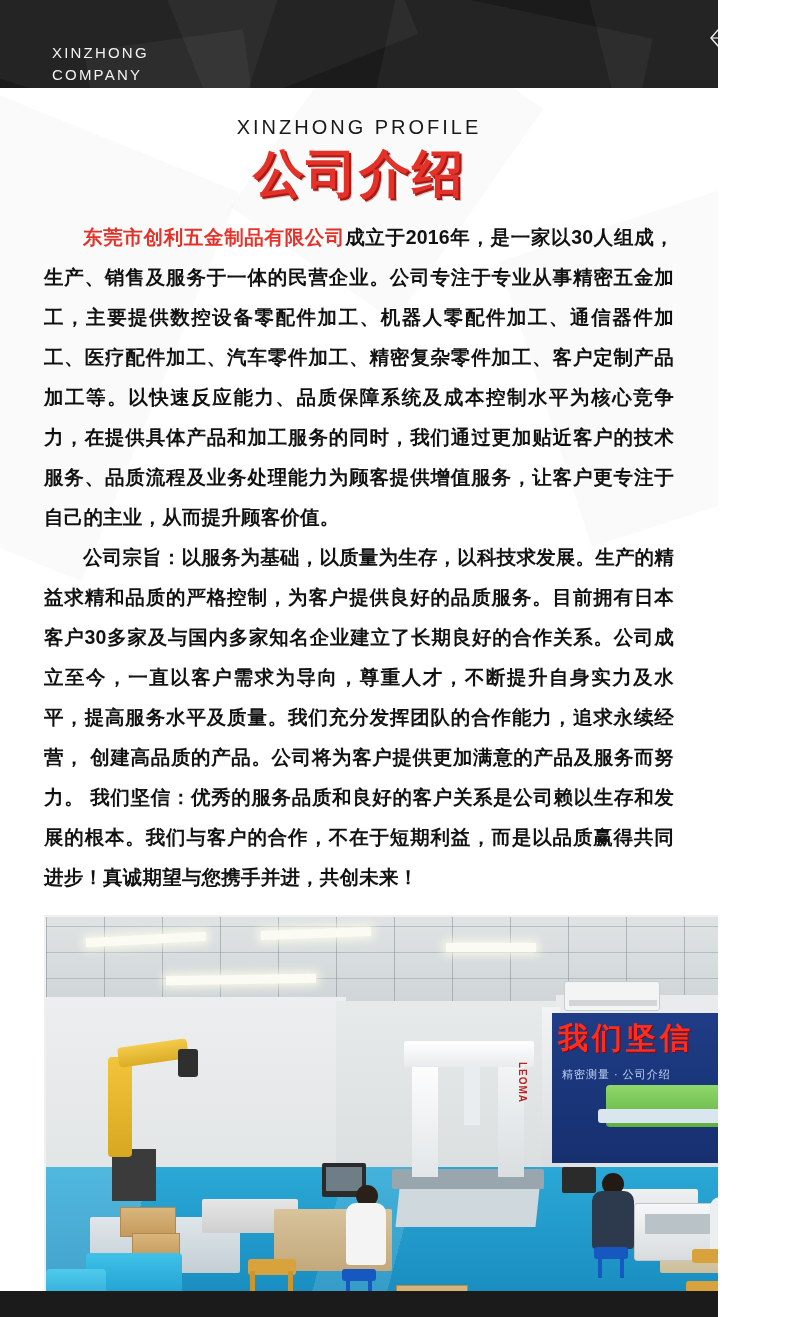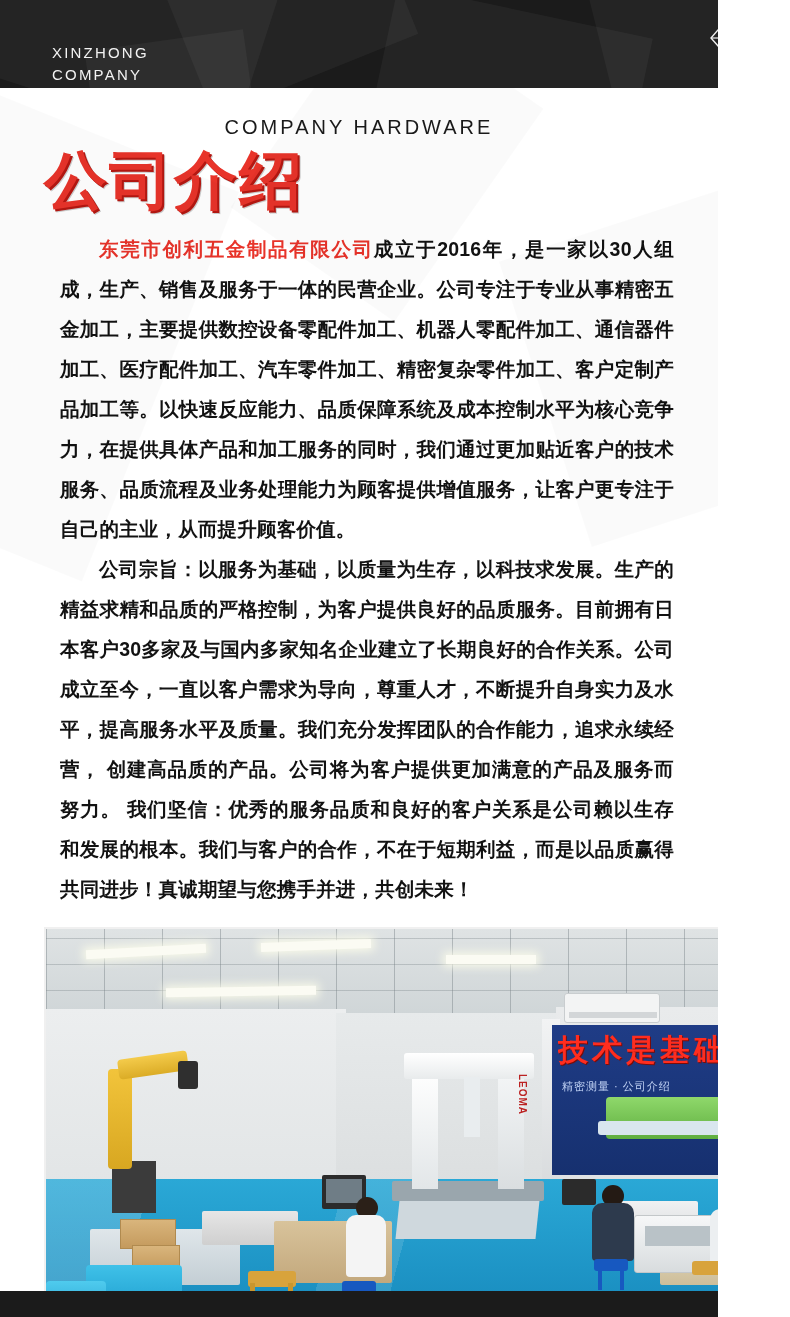--- a/index.html
+++ b/index.html
@@ -87,41 +87,40 @@
 
   .eyebrow {
     text-align: center;
     font-size: 20px;
     letter-spacing: 3px;
     color: #1a1a1a;
     padding-top: 28px;
     font-weight: 400;
   }
   .title {
-    text-align: left;
+    text-align: center;
     margin: 8px 0 6px;
-    font-size: 63px;
+    font-size: 51px;
     line-height: 1.05;
     font-weight: bold;
     letter-spacing: 2px;
     color: #e8342a;
     text-shadow:
       2px 2px 0 #b51812,
       3px 3px 0 rgba(0,0,0,0.20);
   }
 
   .body-text {
     margin-top: 16px;
     font-size: 19.5px;
     line-height: 40px;
     color: #121212;
     font-weight: bold;
     text-align: justify;
     letter-spacing: 0.2px;
-    margin-left: 16px;
   }
   .body-text p { margin: 0; }
   .indent { text-indent: 2em; }
   .highlight { color: #e8342a; }
 
   
   .photo-wrap {
     position: relative;
     margin: 18px 0 0;
     width: 702px;
@@ -303,21 +302,21 @@
     </svg>
   </div>
 
   <div class="content">
     <div class="bg-facets">
       <i class="bf1"></i>
         <i class="bf2"></i>
         <i class="bf3"></i>
     </div>
 
-    <div class="eyebrow">COMPANY HARDWARE</div>
+    <div class="eyebrow">XINZHONG PROFILE</div>
     <div class="title">公司介绍</div>
 
     <div class="body-text">
       <p class="indent"><span class="highlight">东莞市创利五金制品有限公司</span><span>成立于2016年，是一家以30人组成，生产、销售及服务于一体的民营企业。公司专注于专业从事精密五金加工，主要提供数控设备零配件加工、机器人零配件加工、通信器件加工、医疗配件加工、汽车零件加工、精密复杂零件加工、客户定制产品加工等。以快速反应能力、品质保障系统及成本控制水平为核心竞争力，在提供具体产品和加工服务的同时，我们通过更加贴近客户的技术服务、品质流程及业务处理能力为顾客提供增值服务，让客户更专注于自己的主业，从而提升顾客价值。</span></p>
       <p class="indent">公司宗旨：以服务为基础，以质量为生存，以科技求发展。生产的精益求精和品质的严格控制，为客户提供良好的品质服务。目前拥有日本客户30多家及与国内多家知名企业建立了长期良好的合作关系。公司成立至今，一直以客户需求为导向，尊重人才，不断提升自身实力及水平，提高服务水平及质量。我们充分发挥团队的合作能力，追求永续经营， 创建高品质的产品。公司将为客户提供更加满意的产品及服务而努力。 我们坚信：优秀的服务品质和良好的客户关系是公司赖以生存和发展的根本。我们与客户的合作，不在于短期利益，而是以品质赢得共同进步！真诚期望与您携手并进，共创未来！</p>
     </div>
 
     <div class="photo-wrap">
       <div class="photo">
         <div class="ceiling"></div>
@@ -326,21 +325,21 @@
           <div class="light l2"></div>
           <div class="light l3"></div>
           <div class="light l4"></div>
 
         <div class="wall-left"></div>
         <div class="wall-back"></div>
         <div class="wall-right"></div>
         <div class="pillar"></div>
 
         <div class="blue-panel"></div>
-        <div class="banner-red">技术是基础</div>
+        <div class="banner-red">我们坚信</div>
         <div class="banner-sub">精密测量 · 公司介绍</div>
         <div class="machine-green"></div>
         <div class="machine-green-arm"></div>
         <div class="ac"></div>
 
         <div class="floor"></div>
         <div class="floor-sheen"></div>
 
         <div class="robot-base"></div>
         <div class="robot-arm1"></div>

